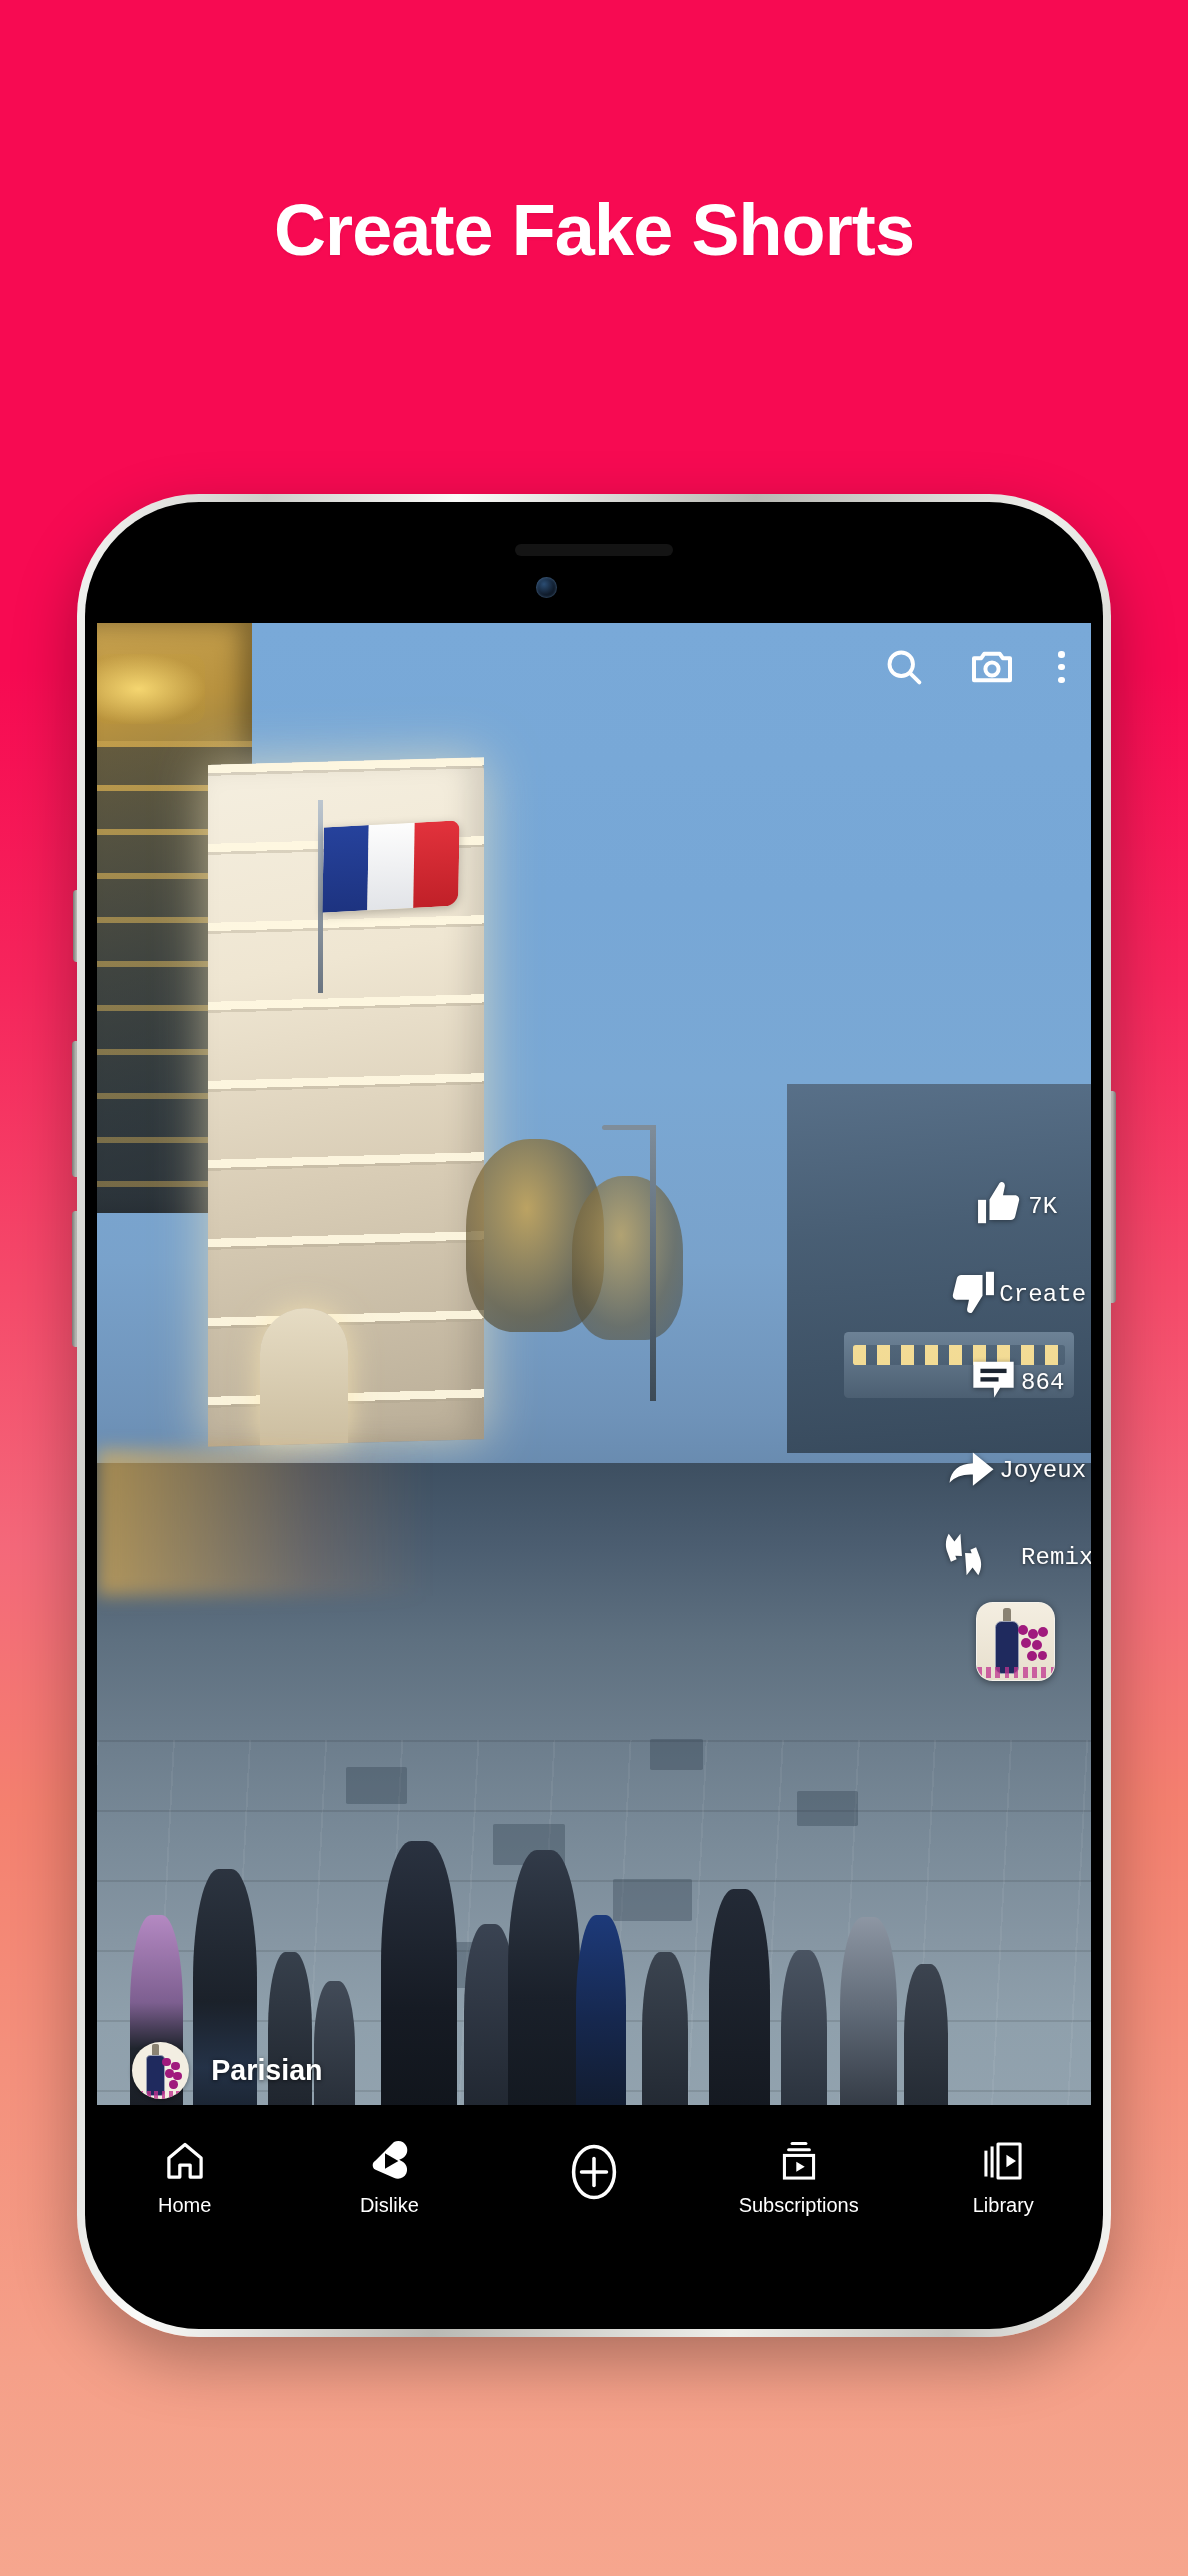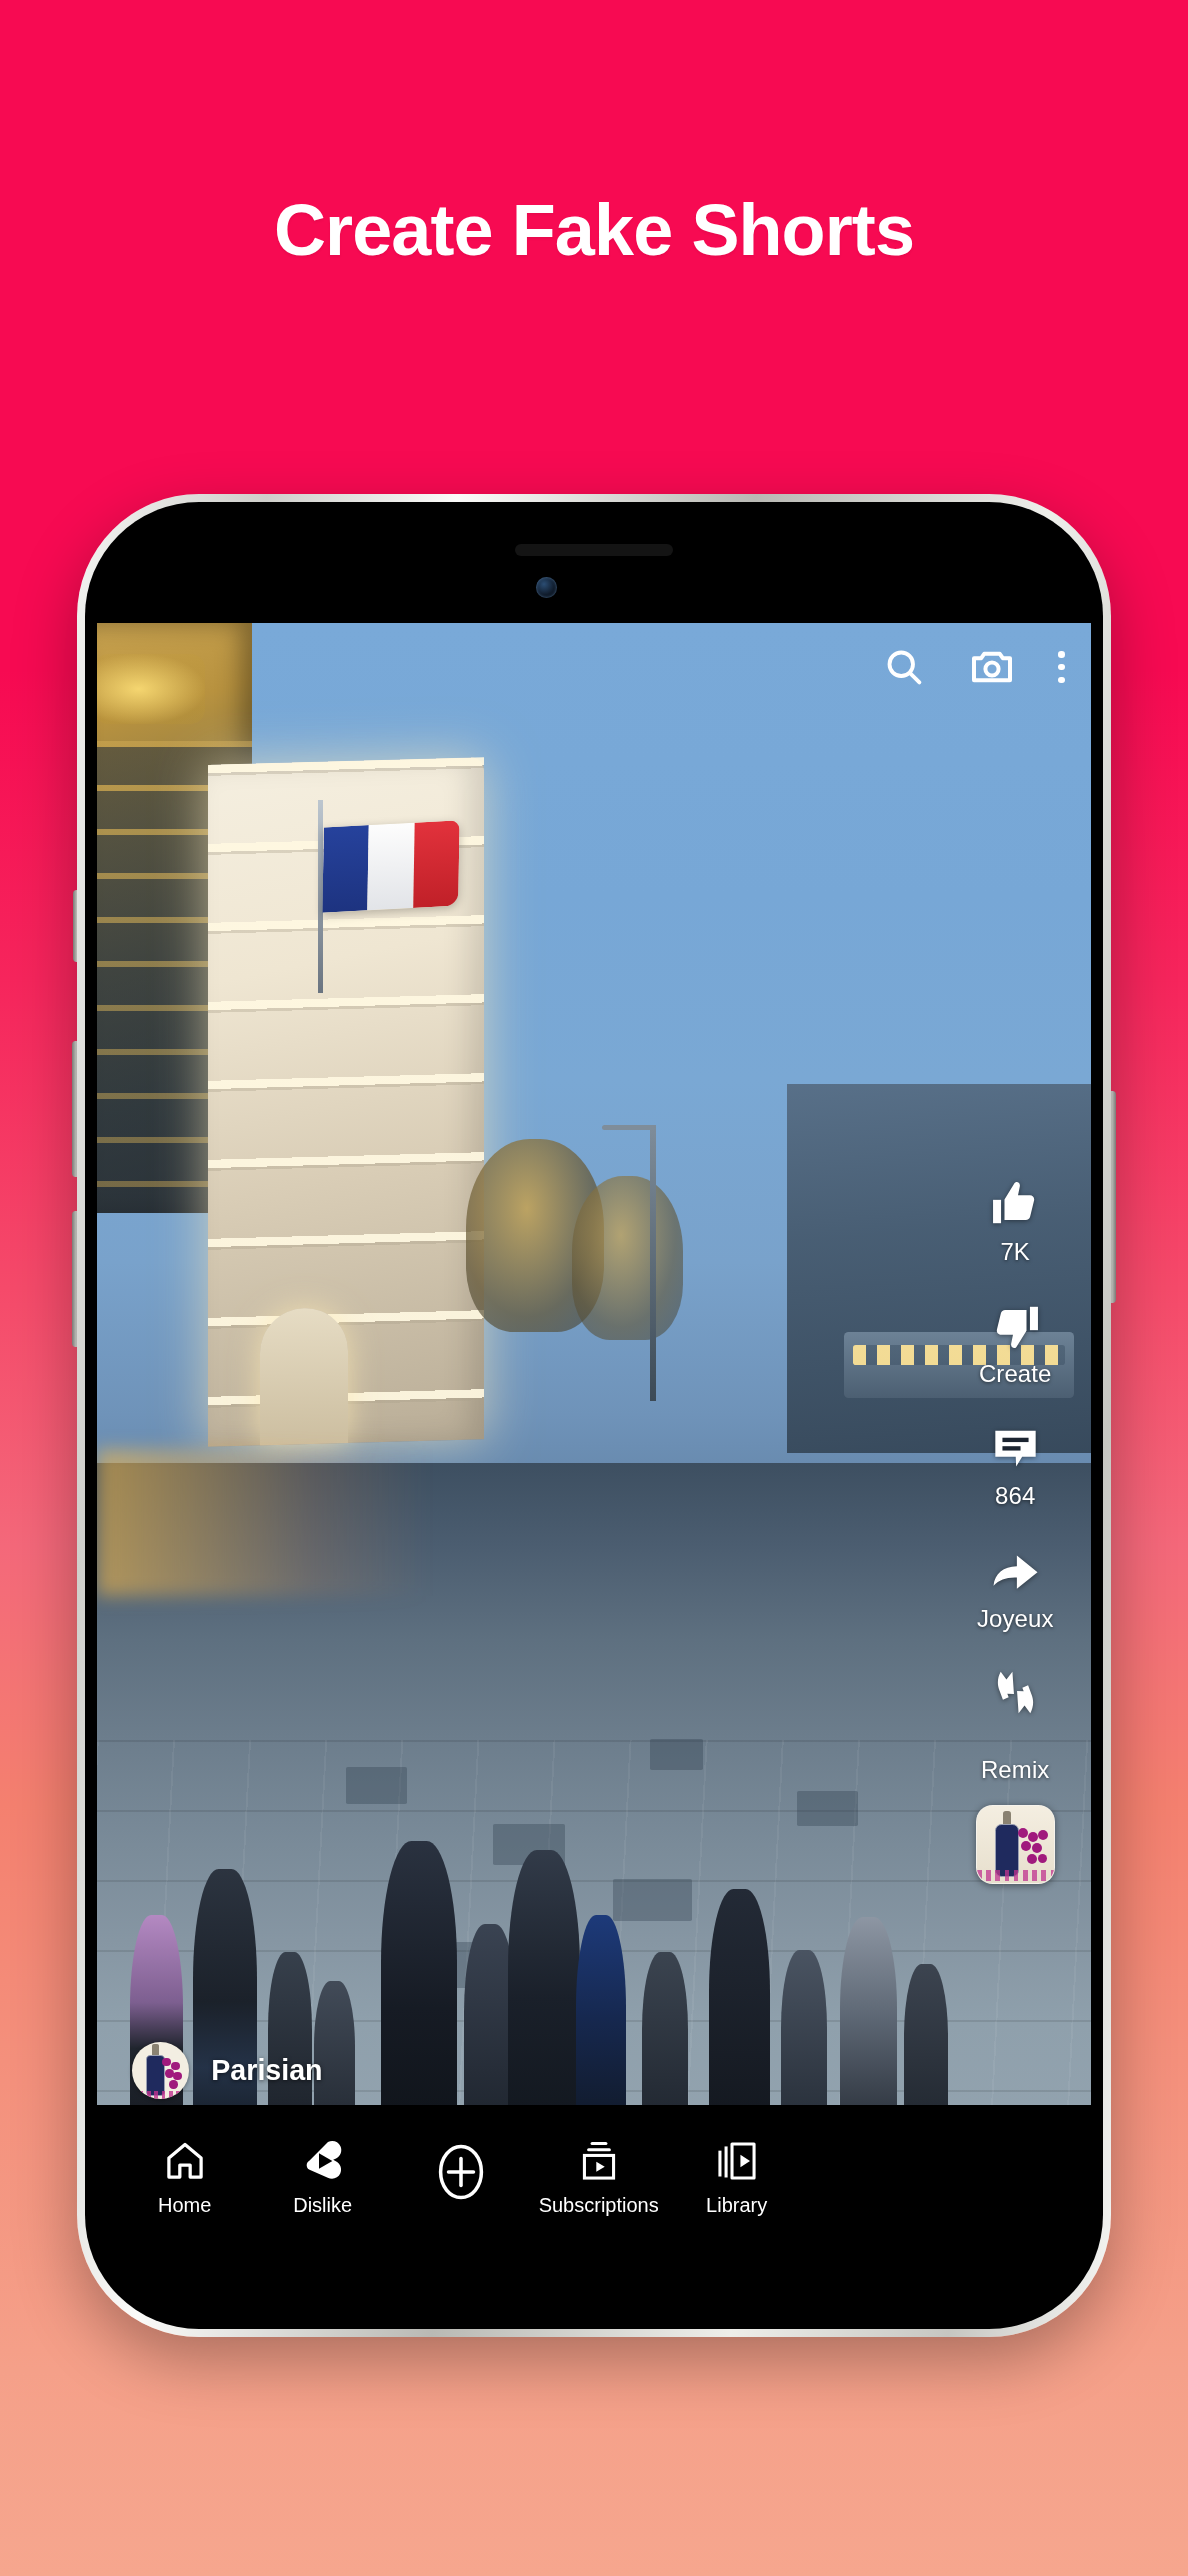--- a/index.html
+++ b/index.html
@@ -229,22 +229,23 @@
   .top-bar svg { display:block; }
   .dots { display:flex; flex-direction:column; gap:6.4px; align-items:center; }
   .dots i { width:6.4px; height:6.4px; border-radius:50%; background:#fff; display:block; }
 
   .rail {
     position:absolute; right:24px; top:553px;
     width:103px; z-index:14;
     display:flex; flex-direction:column; align-items:center;
   }
   .rail-item {
-    display:flex; flex-direction:column; align-items:center;
+    display:flex; flex-direction:row; align-items:center;
     margin-bottom:33px;
+    font-family:Liberation Mono, monospace;
   }
   .rail-item svg { display:block; filter:drop-shadow(0 1.8px 2.8px rgba(0,0,0,0.45)); }
   .rail-label {
     margin-top:6.4px; color:#fff; font-size:24px; font-weight:500;
     text-shadow:0 0.9px 3.7px rgba(0,0,0,0.6);
     letter-spacing:0.1px;
   }
   .sound-thumb {
     width:79px; height:79px; border-radius:16.6px;
     background:#efe9dc;
@@ -270,21 +271,21 @@
   }
   .caption {
     color:#fff; font-size:28.6px; line-height:1.30; font-weight:400;
     text-shadow:0 0.9px 4.6px rgba(0,0,0,0.66);
   }
 
   
   .bottom-nav {
     position:absolute; left:0; bottom:0; width:100%; height:212px;
     background:#000; z-index:20;
-    display:flex; align-items:flex-start; justify-content:flex-start;
+    display:flex; align-items:flex-start; justify-content:space-between;
     padding:33px 18.4px 0 18.4px;
   }
   .nav-item {
     display:flex; flex-direction:column; align-items:center;
     width:138px;
   }
   .nav-item svg { display:block; }
   .nav-label {
     margin-top:10px; color:#fff; font-size:20px; font-weight:400;
     white-space:nowrap;

